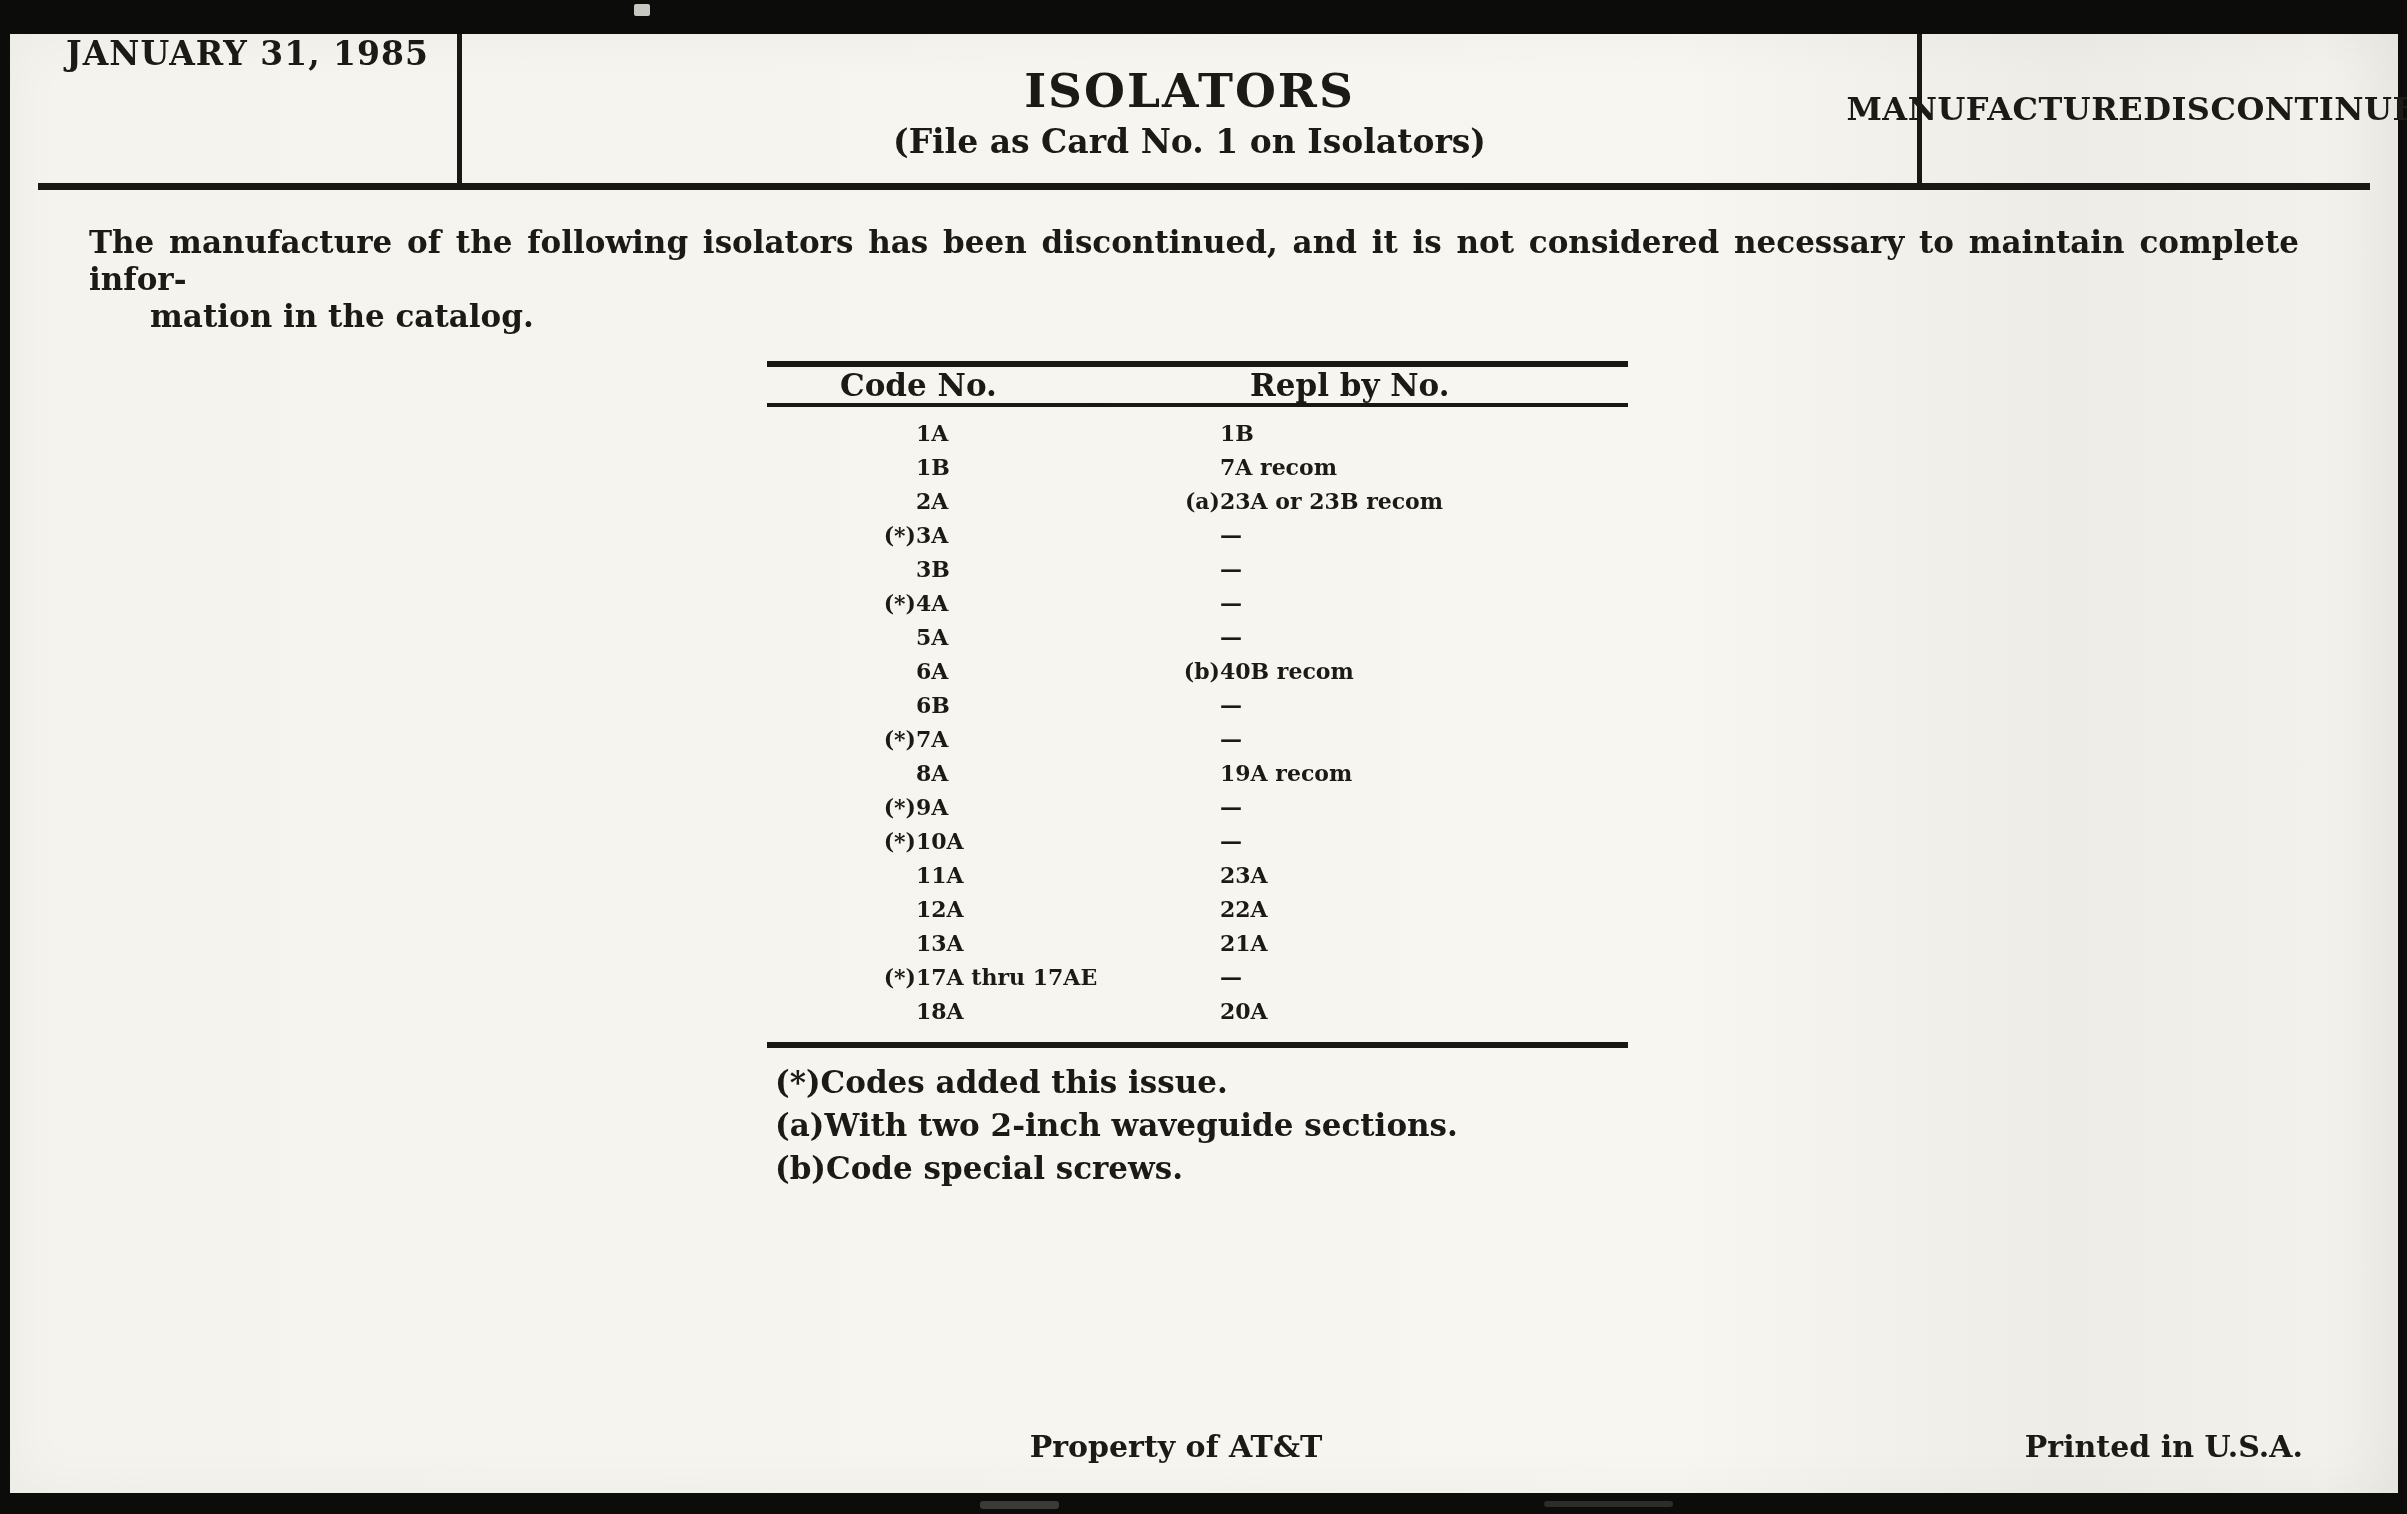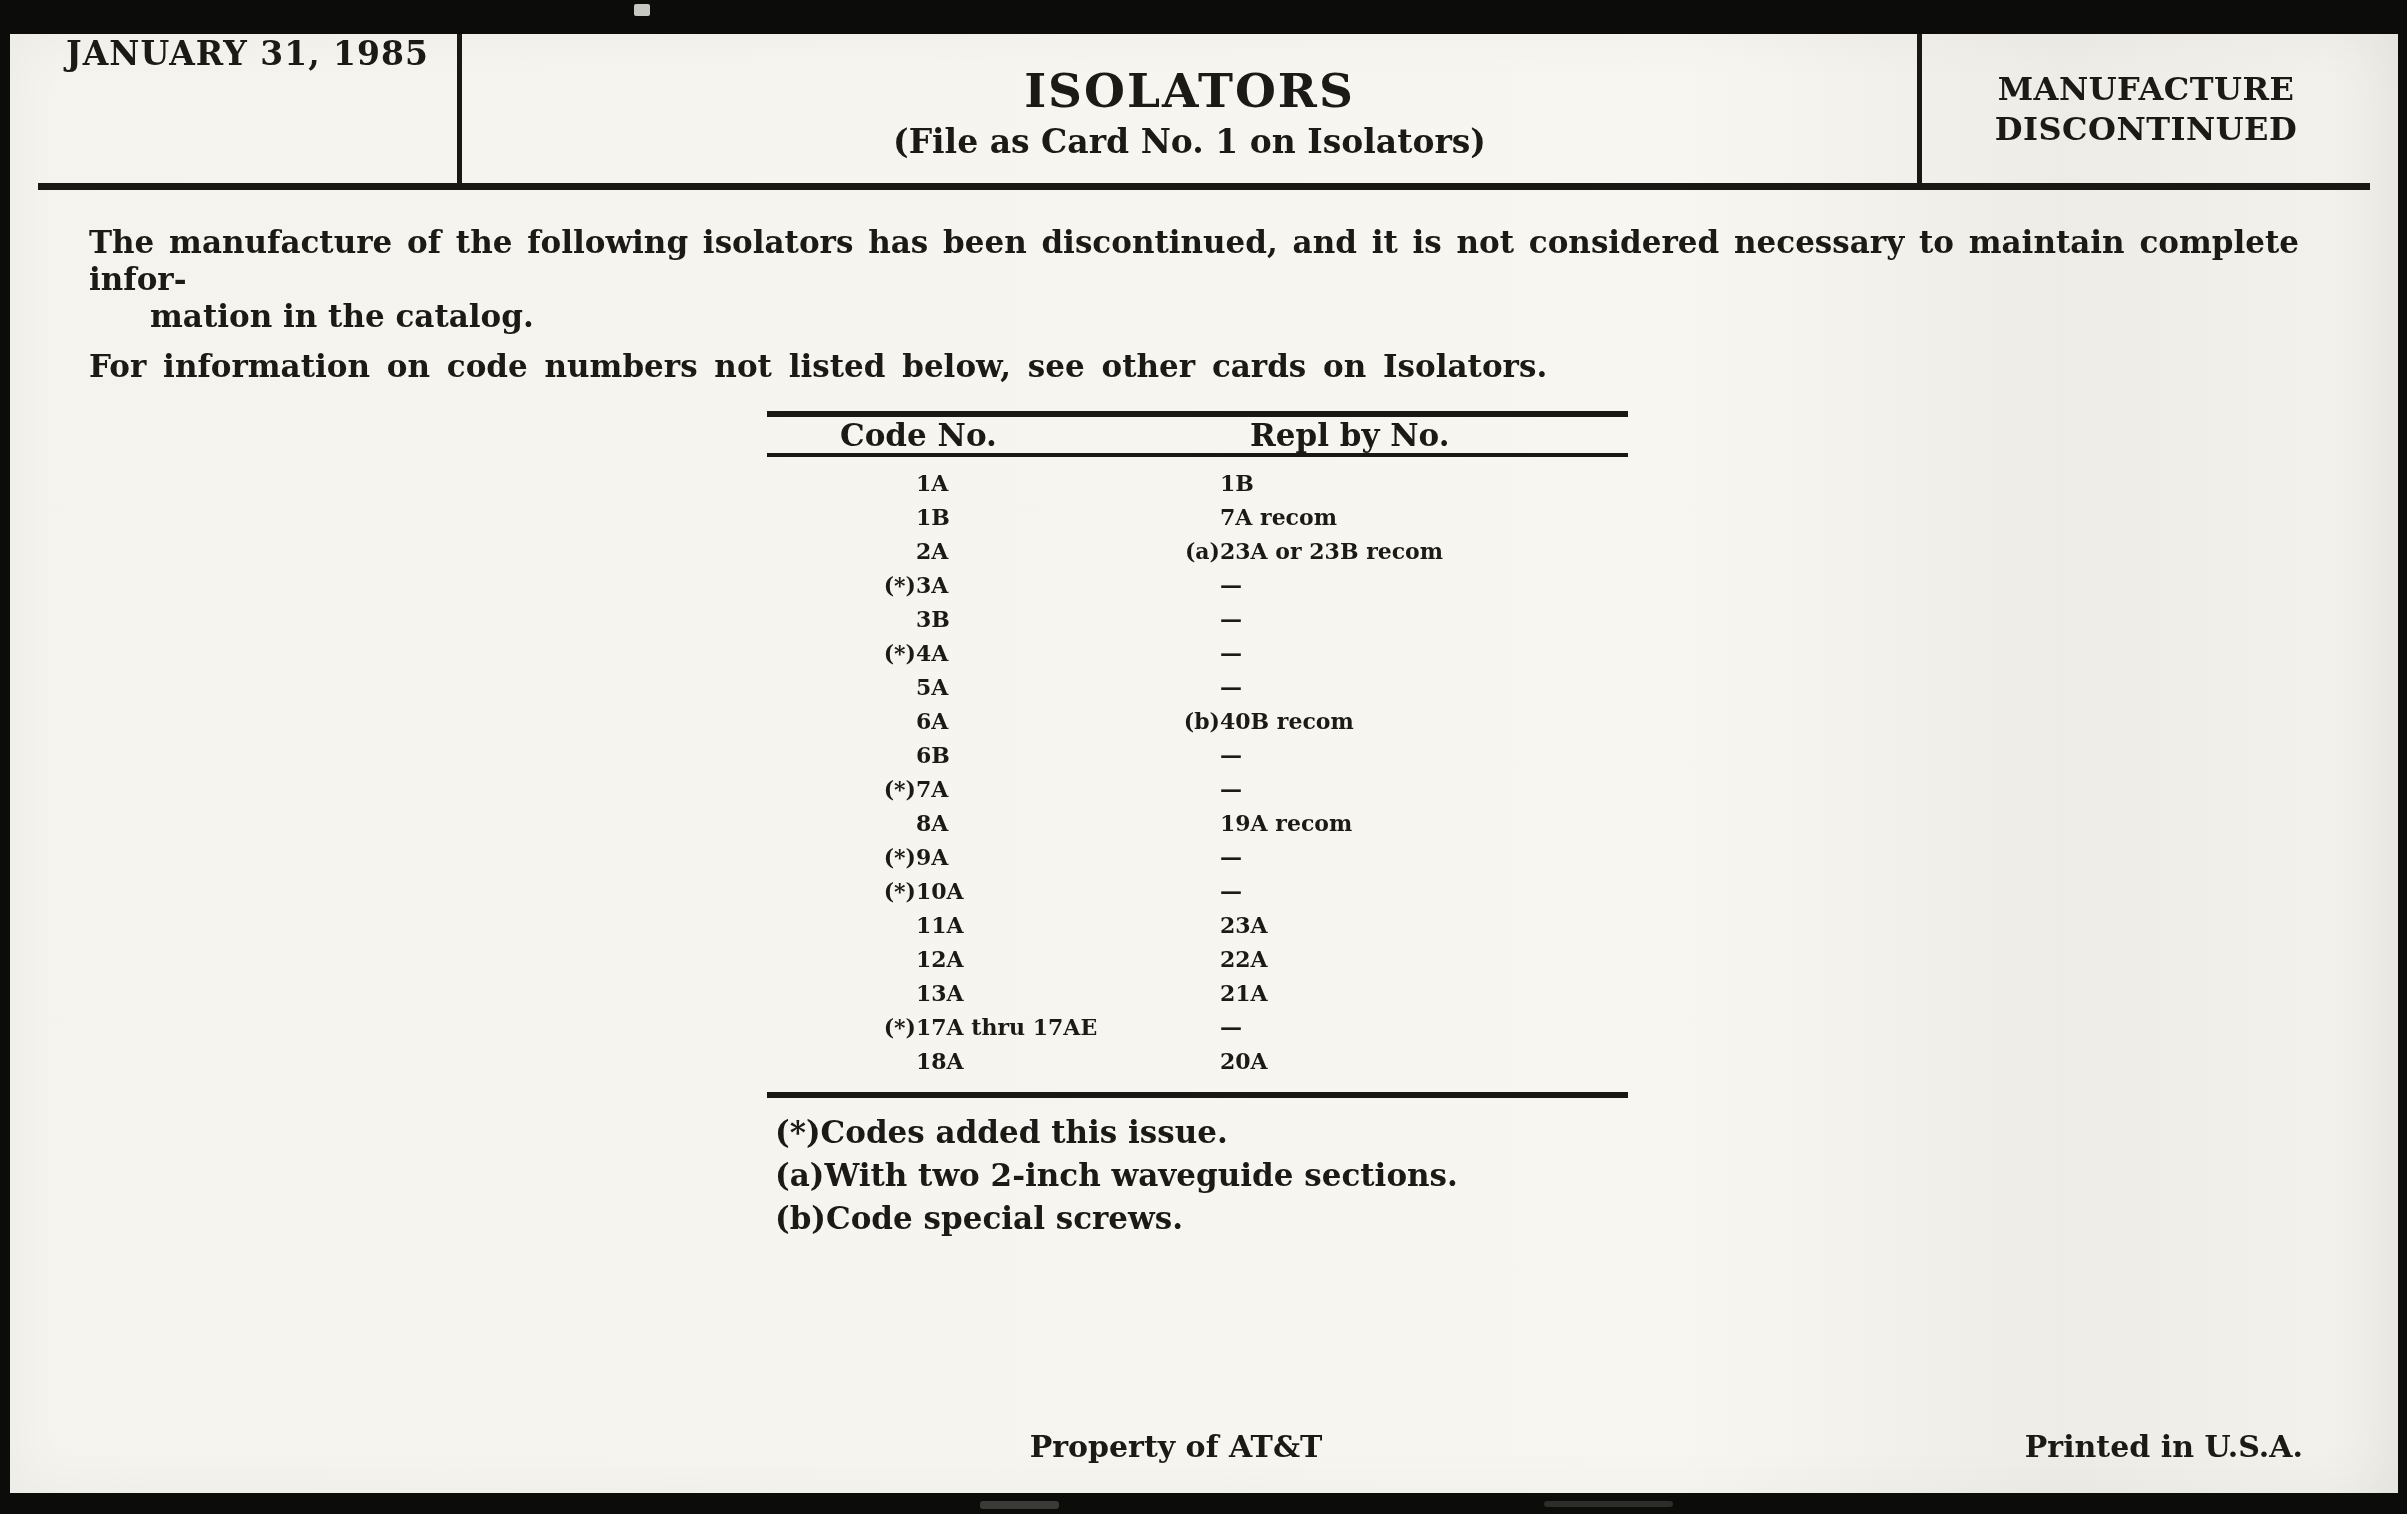--- a/index.html
+++ b/index.html
@@ -14,21 +14,21 @@
   .page {
     position:absolute; left:10px; top:34px;
     width:2388px; height:1459px;
     background:linear-gradient(90deg,#f4f3ee 0%,#f7f6f1 70%,#edece7 86%,#f2f1ec 97%,#eceae5 100%);
     box-shadow:inset 0 0 59px rgba(0,0,0,0.04);
   }
   
   .header { margin:0 28px; height:156px; border-bottom:7px solid #191813; display:flex; }
   .h-left { width:424px; border-right:5px solid #191813; display:flex; align-items:flex-start; justify-content:center; }
   .h-center { flex:1; display:flex; flex-direction:column; align-items:center; justify-content:center; padding-top:6px; }
-  .h-right { width:453px; border-left:5px solid #191813; display:flex; flex-direction:column; align-items:center; justify-content:center; }
+  .h-right { width:453px; border-left:5px solid #191813; display:flex; flex-direction:row; align-items:center; justify-content:center; }
   .date { font-size:33px; letter-spacing:1px; }
   .title { font-size:47px; letter-spacing:2px; }
   .subtitle { font-size:33px; margin-top:4px; }
   .status { font-size:32px; line-height:40px; text-align:center; letter-spacing:0.5px; }
   
   .intro { padding:34px 99px 0 79px; font-size:31px; line-height:37px; }
   .intro .l1 { text-align:justify; text-align-last:justify; word-spacing:2px; }
   .intro .l2 { padding-left:61px; }
   .intro .p2 { margin-top:13px; word-spacing:6px; }
   
@@ -69,21 +69,20 @@
     </div>
     <div class="h-right">
       <div class="status">MANUFACTURE</div>
       <div class="status">DISCONTINUED</div>
     </div>
   </div>
 
   <div class="intro">
     <div class="l1">The manufacture of the following isolators has been discontinued, and it is not considered necessary to maintain complete infor-</div>
     <div class="l2">mation in the catalog.</div>
-    <div class="p2">For information on code numbers not listed below, see other cards on Isolators.</div>
   </div>
 
   <div class="table-wrap">
     <div class="ctable">
       <div class="thead">
         <span class="th-code">Code No.</span>
         <span class="th-repl">Repl by No.</span>
       </div>
       <div class="tbody">
           <div class="trow">

